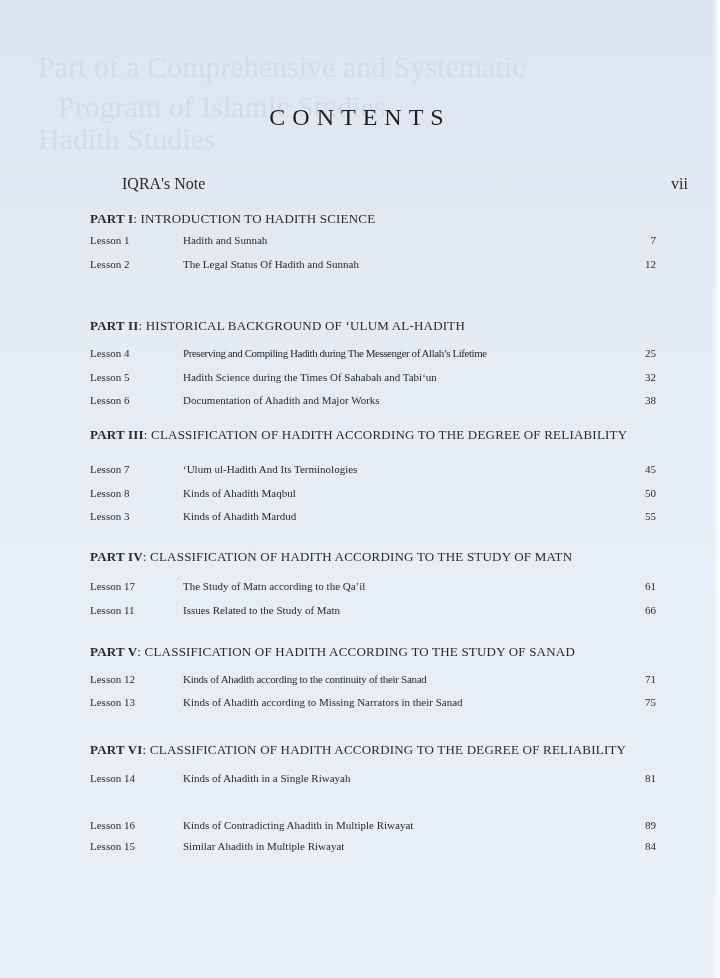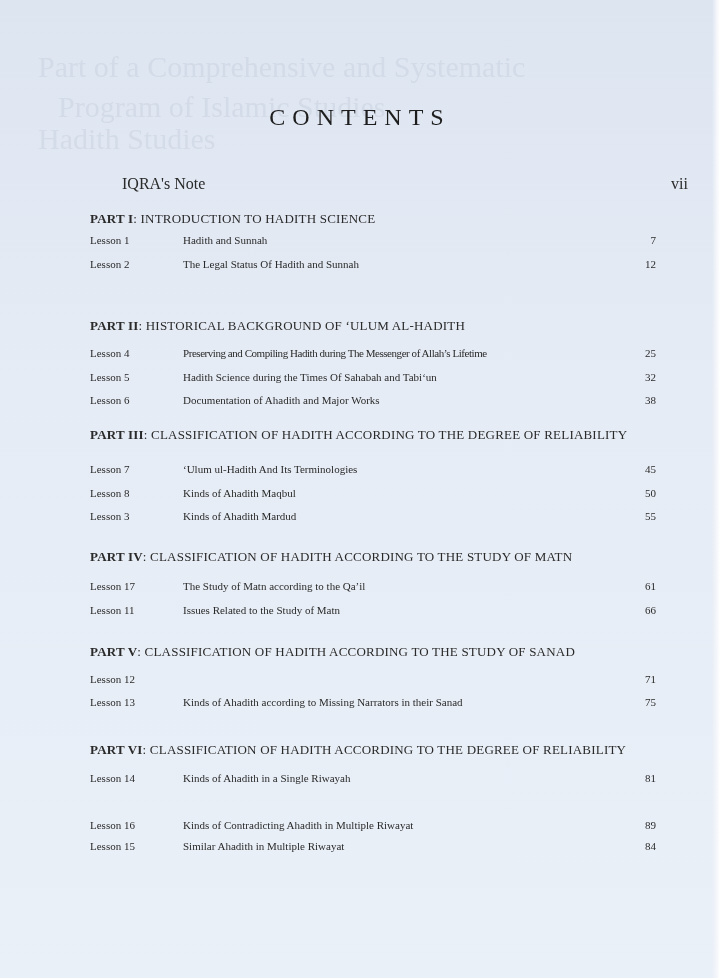--- a/index.html
+++ b/index.html
@@ -164,20 +164,21 @@
     <span class="lesson-num">Lesson 11</span>
     <span class="lesson-title">Issues Related to the Study of Matn</span>
     <span class="page-num">66</span>
   </div>
 
   <div class="part-heading" style="top:644px;">
     <span class="part-num">PART V</span><span>: CLASSIFICATION OF HADITH ACCORDING TO THE STUDY OF SANAD</span>
   </div>
   <div class="lesson-row" style="top:673px;">
     <span class="lesson-num">Lesson 12</span>
+    <span class="lesson-title" style="letter-spacing:-0.3px;">Kinds of Ahadith according to the continuity of their Sanad</span>
     <span class="page-num">71</span>
   </div>
   <div class="lesson-row" style="top:696px;">
     <span class="lesson-num">Lesson 13</span>
     <span class="lesson-title">Kinds of Ahadith according to Missing Narrators in their Sanad</span>
     <span class="page-num">75</span>
   </div>
 
   <div class="part-heading" style="top:742px;">
     <span class="part-num">PART VI</span><span>: CLASSIFICATION OF HADITH ACCORDING TO THE DEGREE OF RELIABILITY</span>

